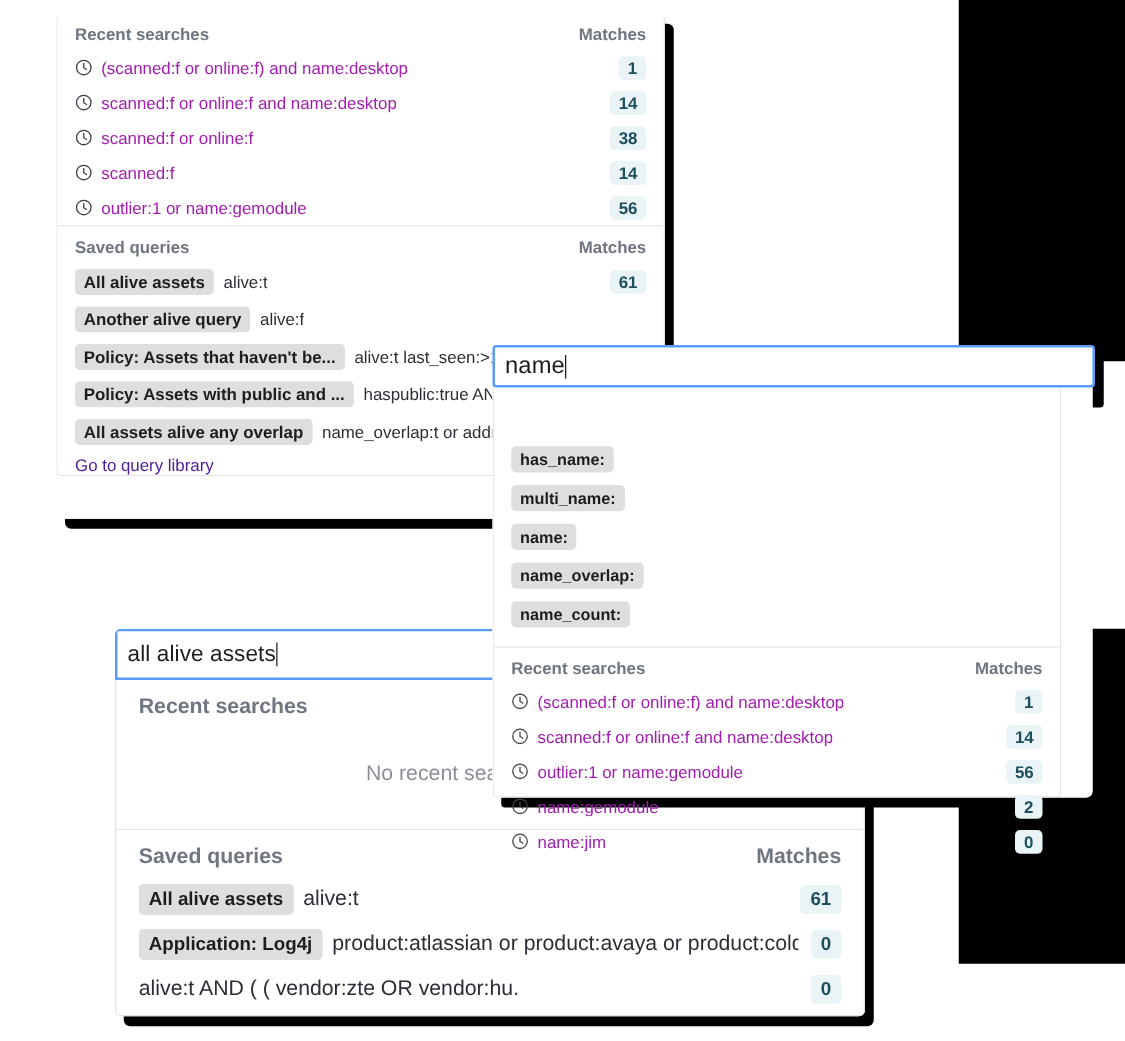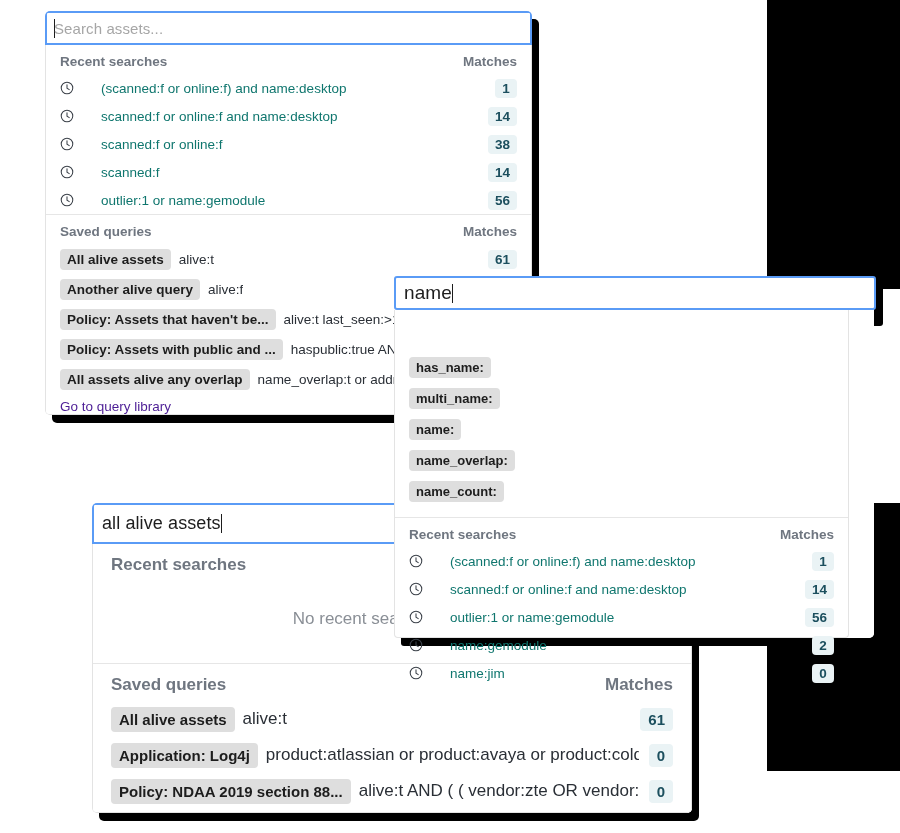--- a/index.html
+++ b/index.html
@@ -115,25 +115,24 @@
   .clock-icon {
     flex: 0 0 auto;
     width: 14px;
     height: 14px;
     display: inline-block;
     position: relative;
     top: 0px;
   }
   .clock-icon svg { display: block; }
   .row-text {
-    color: #0f766e;
+    color: #a21caf;
     white-space: nowrap;
     overflow: hidden;
     text-overflow: clip;
-    margin-left: 20px;
   }
   .badge {
     flex: 0 0 auto;
     background: #eaf3f5;
     color: #1c4f5e;
     font-weight: bold;
     border-radius: 4px;
     padding: 2px 7px;
     margin-left: 10px;
     min-width: 22px;
@@ -283,24 +282,20 @@
 <body>
 
 <div id="stage">
 
   <div class="void" id="void-top-right"></div>
   <div class="void" id="void-bottom-right"></div>
 
   <div class="panel" id="panel-1">
     <div class="panel-inner">
 
-      <div class="search-box">
-        <span class="caret lead"></span>
-        <span class="search-text placeholder">Search assets...</span>
-      </div>
 
       <div class="dropdown">
 
         <div class="section">
           <div class="section-header">
             <span class="lbl">Recent searches</span>
             <span class="matches">Matches</span>
           </div>
 
           <div class="row">
@@ -452,21 +447,20 @@
           <div class="saved-row">
             <span class="saved-left">
               <span class="tag">Application: Log4j</span>
               <span class="saved-expr">product:atlassian or product:avaya or product:coldf...</span>
             </span>
             <span class="badge">0</span>
           </div>
 
           <div class="saved-row">
             <span class="saved-left">
-              <span class="tag">Policy: NDAA 2019 section 88...</span>
               <span class="saved-expr">alive:t AND ( ( vendor:zte OR vendor:hu.</span>
             </span>
             <span class="badge">0</span>
           </div>
 
           <a class="query-link">Go to query library</a>
         </div>
 
       </div>
     </div>

